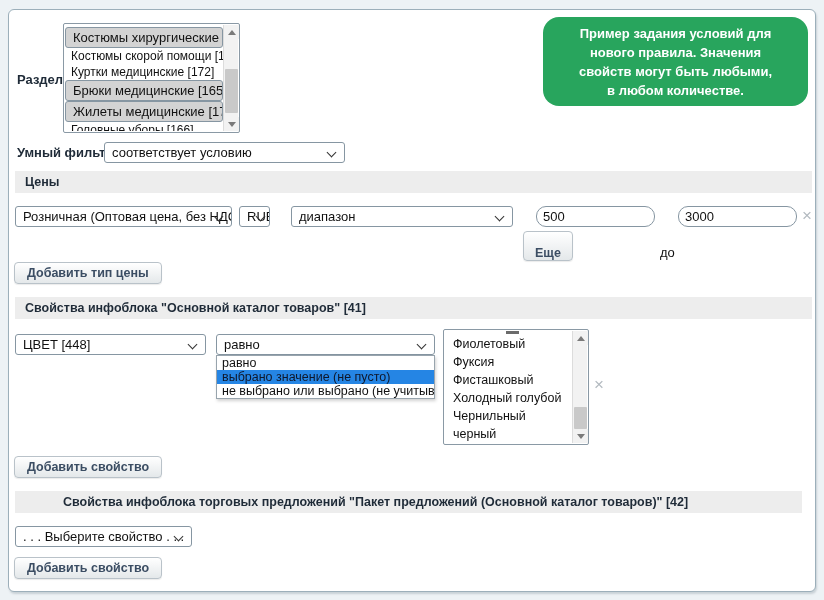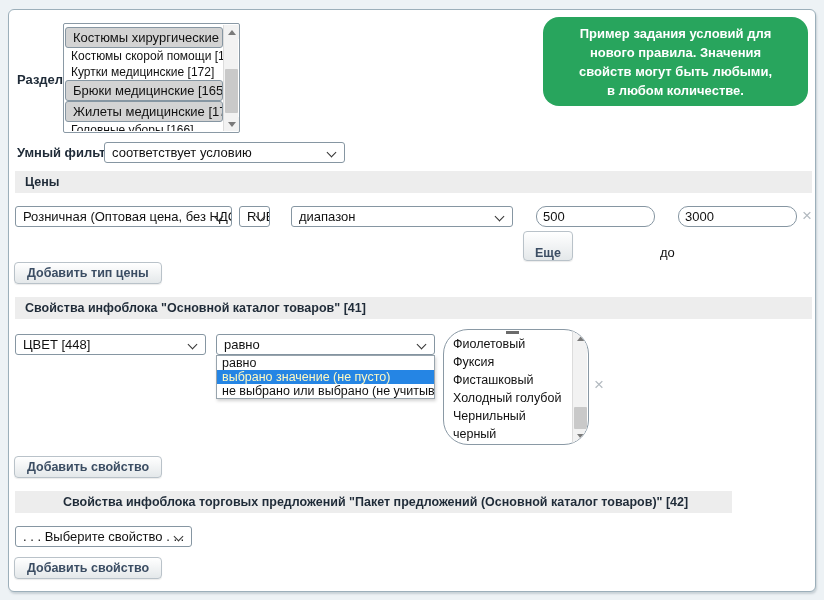--- a/index.html
+++ b/index.html
@@ -76,21 +76,21 @@
     transform:rotate(45deg);
   }
   .inp {
     background:#fff; border:1px solid #8696a2; border-radius:10px; height:21px;
     padding:0 6px; font-size:13px; font-family:"Liberation Sans",sans-serif; color:#111; outline:none;
   }
 
   
   .droplist { background:#fff; border:1px solid #98a4ad; box-shadow:1px 2px 3px rgba(0,0,0,.18); }
   .opt { height:14px; line-height:14px; padding:0 5px; font-size:12.5px; white-space:nowrap; overflow:hidden; color:#111; }
-  .opt.hl { background:#2585e4; color:#fef9c3; }
+  .opt.hl { background:#2585e4; color:#0f172a; }
 
   
   .btn {
     display:inline-block; height:22px; padding:0 12px;
     background:linear-gradient(#ffffff,#e4e8ea);
     border:1px solid #b9c2c9; border-radius:4px;
     font-family:"Liberation Sans",sans-serif; font-size:12.5px; font-weight:bold;
     color:#3b4d63; cursor:pointer; box-shadow:0 1px 1px rgba(0,0,0,.08);
   }
 
@@ -173,21 +173,21 @@
     <span class="chev"></span>
   </div>
 
   <div class="abs droplist" style="left:207px; top:345px; width:219px;">
 
   <div class="opt">равно</div>
       <div class="opt hl">выбрано значение (не пусто)</div>
       <div class="opt">не выбрано или выбрано (не учитывать)</div>
     </div>
 
-  <div class="abs listbox" style="left:434px; top:319px; width:146px; height:116px;border-radius:25px;">
+  <div class="abs listbox" style="left:434px; top:319px; width:146px; height:116px;">
     <div class="partial-marks"></div>
     <div class="cl-inner" style="padding-top:4px;">
 
     <div class="cl-item">Фиолетовый</div>
         <div class="cl-item">Фуксия</div>
         <div class="cl-item">Фисташковый</div>
         <div class="cl-item">Холодный голубой</div>
         <div class="cl-item">Чернильный</div>
         <div class="cl-item">черный</div>
       </div>
@@ -198,21 +198,21 @@
       <div class="sb-thumb" style="top:76px; height:22px;"></div>
       <div class="sb-btn down">
           <i class="tri-down"></i>
         </div>
     </div>
   </div>
   <span class="abs x-icon" style="left:585px; top:366px;">×</span>
 
   <button class="abs btn" style="left:5px; top:446px;">Добавить свойство</button>
 
-  <div class="abs bar" style="left:6px; top:481px; width:717px;padding-left:48px;">Свойства инфоблока торговых предложений "Пакет предложений (Основной каталог товаров)" [42]</div>
+  <div class="abs bar" style="left:6px; top:481px; width:787px;padding-left:48px;">Свойства инфоблока торговых предложений "Пакет предложений (Основной каталог товаров)" [42]</div>
 
   <div class="abs sel" style="left:6px; top:516px; width:177px;">
     <span>. . . Выберите свойство . . .</span>
     <span class="chev"></span>
   </div>
 
   <button class="abs btn" style="left:5px; top:547px;">Добавить свойство</button>
 
 </div>
 

